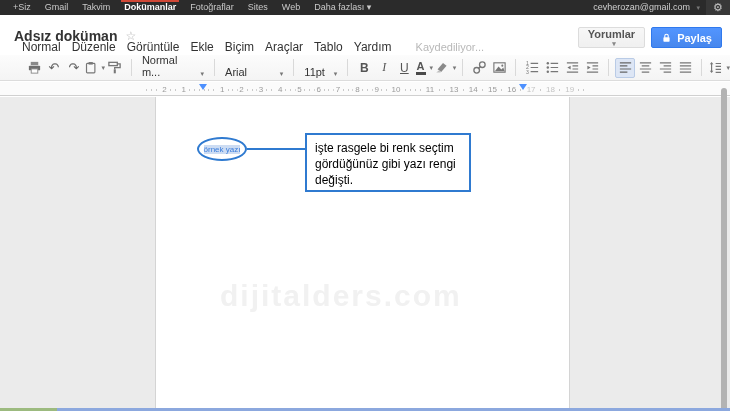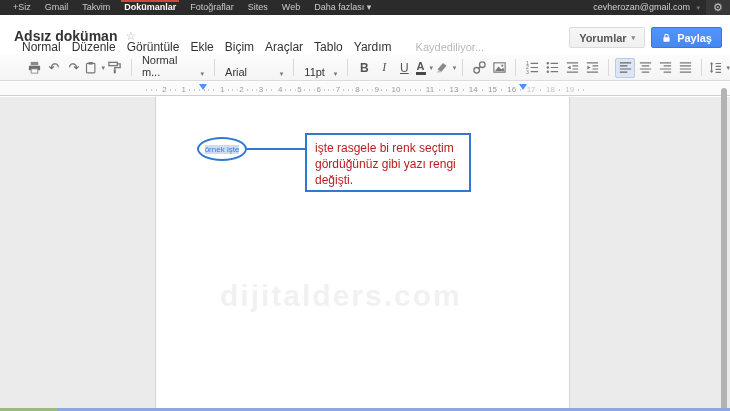--- a/index.html
+++ b/index.html
@@ -26,21 +26,21 @@
   .star { font-size:12px; color:#b5b5b5; margin-left:8px; cursor:pointer; }
 
   .menu-row { position:absolute; left:17px; top:40px; display:flex; align-items:center;
     font-size:12px; color:#333; }
   .menu-item { padding:0 5px; margin-right:1px; cursor:pointer; }
   .save-status { margin-left:18px; color:#b8b8b8; font-size:11px; }
 
   .hdr-buttons { position:absolute; right:8px; top:27px; display:flex; gap:6px; }
   .btn { height:21px; font-size:11px; font-weight:bold; border-radius:2px;
     display:flex; align-items:center; padding:0 9px; cursor:pointer; }
-  .btn-comments { background:linear-gradient(#f7f7f7,#f0f0f0); border:1px solid #dcdcdc; color:#555; }
+  .btn-comments { background:linear-gradient(#f7f7f7,#f0f0f0); border:1px solid #dcdcdc; color:#555;flex-direction:column; }
   .btn-comments .arrow { font-size:7px; color:#888; margin-left:5px; }
   .btn-share { background:linear-gradient(#5295ff,#4787ed); border:1px solid #3079ed; color:#fff; }
   .btn-share svg { margin-right:5px; }
 
   
   .toolbar { position:absolute; left:0; top:55px; width:730px; height:26px;
     background:linear-gradient(#fcfcfc,#f4f4f4); border-bottom:1px solid #dcdcdc;
     display:flex; align-items:center; padding-left:24px; }
   .tbtn { height:20px; min-width:20px; display:flex; align-items:center; justify-content:center;
     border-radius:2px; cursor:pointer; color:#666; }
@@ -74,21 +74,21 @@
   .page { position:absolute; left:155px; top:0; width:415px; height:330px;
     background:#fff; border-left:1px solid #d4d4d4; border-right:1px solid #d4d4d4; }
 
   .bubble { position:absolute; left:41px; top:40px; width:50px; height:24px;
     border:2px solid #2f7ad0; border-radius:50%;
     display:flex; align-items:center; justify-content:center; }
   .bubble span { font-size:8px; color:#3b7ddb; background:#ccdcf3; white-space:nowrap; }
   .connector { position:absolute; left:91px; top:51px; width:59px; height:2px; background:#2f7ad0; }
   .callout-box { position:absolute; left:149px; top:36px; width:166px; height:59px;
     border:2px solid #2f7ad0; background:#fff; padding:5px 8px; }
-  .callout-box div { font-size:12px; line-height:16px; color:#b91c1c; }
+  .callout-box div { font-size:12px; line-height:16px; color:#000000; }
 
   .watermark { position:absolute; left:64px; top:182px; font-size:30px; font-weight:bold;
     color:#f1f1f1; letter-spacing:2px; white-space:nowrap; }
 
   
   .scrollbar-track { position:absolute; right:2px; top:88px; width:8px; height:323px; }
   .scrollbar-thumb { position:absolute; left:1px; top:0; width:6px; height:100%;
     background:#b3b3b3; border-radius:3px; }
 
   
@@ -320,21 +320,21 @@
         <span class="ruler-num dim" style="left: 569.7px;">19</span>
       </div>
     <span class="ruler-marker" style="left:199px"></span>
     <span class="ruler-marker" style="left:519px"></span>
   </div>
 
   <div class="canvas">
     <div class="page">
       <div class="watermark">dijitalders.com</div>
       <div class="bubble">
-        <span>örnek işte</span>
+        <span>örnek yazı</span>
       </div>
       <div class="connector"></div>
       <div class="callout-box">
         <div>işte rasgele bi renk seçtim gördüğünüz gibi yazı rengi değişti.</div>
       </div>
     </div>
   </div>
 
   <div class="scrollbar-track">
     <div class="scrollbar-thumb"></div>

